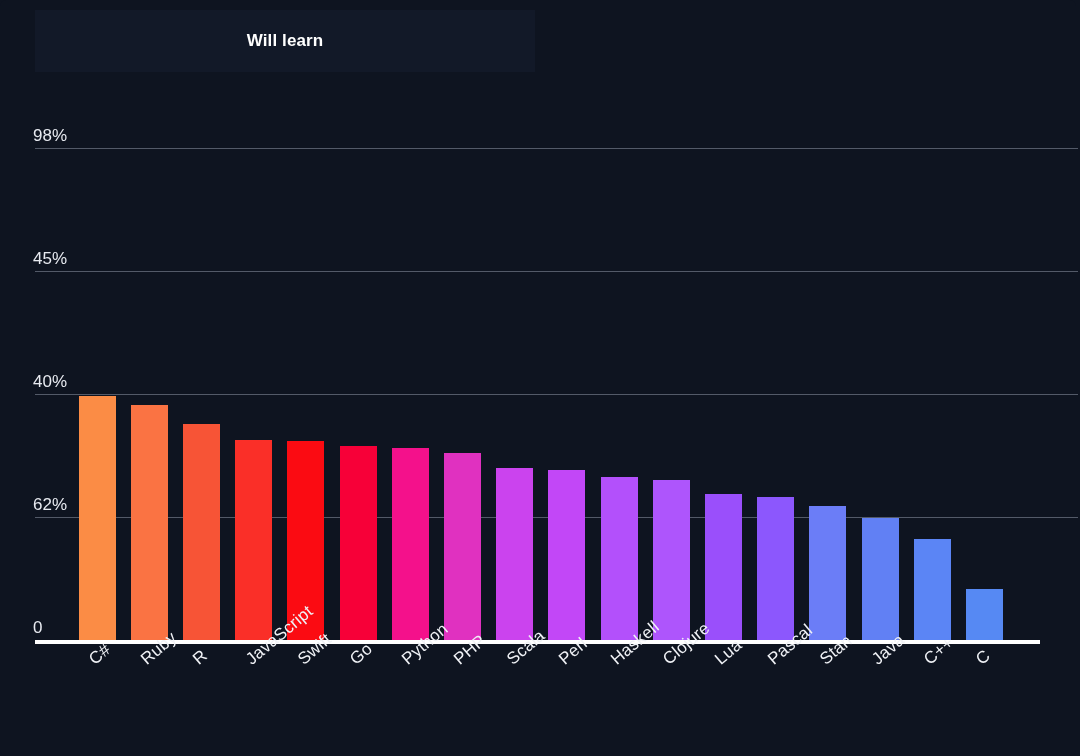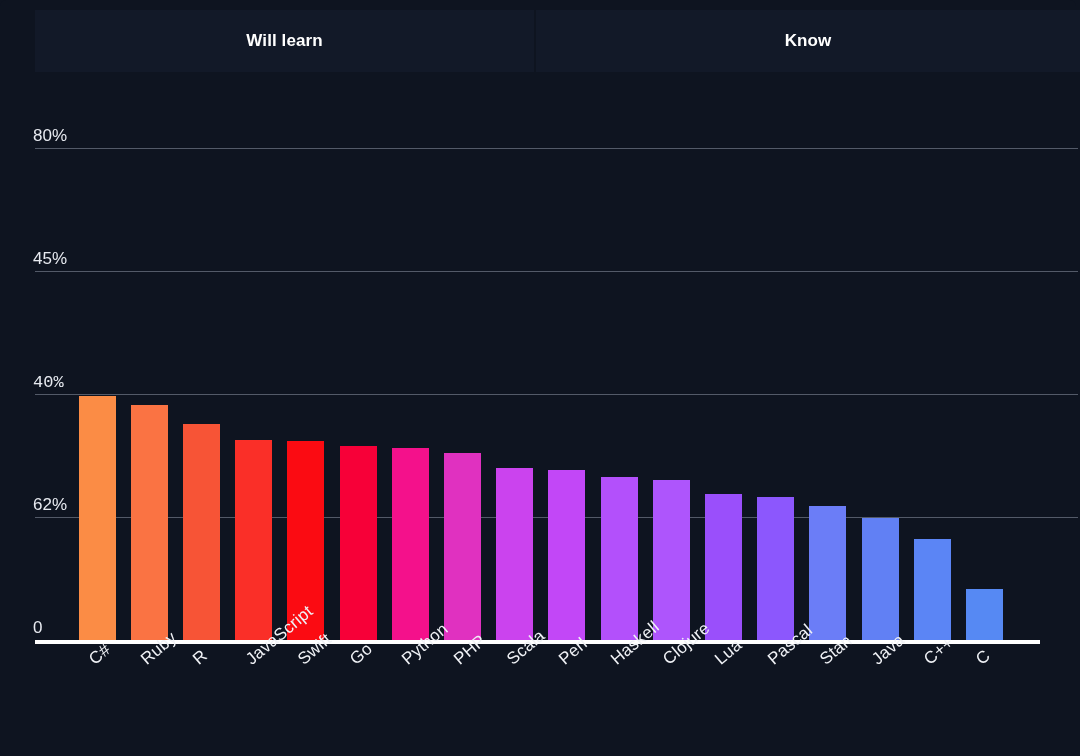--- a/index.html
+++ b/index.html
@@ -120,35 +120,32 @@
 </style>
 </head>
 <body>
 
 <div id="chart-root">
 
   <div class="facet-strip">
     <div class="facet-cell left">
       <span class="facet-label">Will learn</span>
     </div>
-    <div class="facet-cell right">
-      <span class="facet-label">Know</span>
-    </div>
   </div>
 
   <div class="plot" id="plot-layer">
       <div class="gridline" style="top: 517px;"></div>
       <div class="gridline" style="top: 394px;"></div>
       <div class="gridline" style="top: 271px;"></div>
       <div class="gridline" style="top: 148px;"></div>
       <div class="ytick" style="top: 641px;">0</div>
       <div class="ytick" style="top: 518px;">62%</div>
-      <div class="ytick" style="top: 395px; font-family: Liberation Mono, monospace;">40%</div>
+      <div class="ytick" style="top: 395px;">40%</div>
       <div class="ytick" style="top: 272px;">45%</div>
-      <div class="ytick" style="top: 149px;">80%</div>
+      <div class="ytick" style="top: 149px;">98%</div>
       <div class="axis-line" style="top: 640px;"></div>
     </div>
 
   <div class="bars-layer" id="bars-layer">
       <div class="bar" title="C# 39.7%" style="left: 78.5px; width: 37px; height: 244.155px; bottom: 116px; background: rgb(251, 140, 69);"></div>
       <div class="bar" title="Ruby 38.2%" style="left: 130.7px; width: 37px; height: 234.93px; bottom: 116px; background: rgb(250, 115, 67);"></div>
       <div class="bar" title="R 35.1%" style="left: 182.9px; width: 37px; height: 215.865px; bottom: 116px; background: rgb(247, 84, 54);"></div>
       <div class="bar" title="JavaScript 32.6%" style="left: 235.1px; width: 37px; height: 200.49px; bottom: 116px; background: rgb(250, 47, 40);"></div>
       <div class="bar" title="Swift 32.3%" style="left: 287.3px; width: 37px; height: 198.645px; bottom: 116px; background: rgb(251, 11, 18);"></div>
       <div class="bar" title="Go 31.6%" style="left: 339.5px; width: 37px; height: 194.34px; bottom: 116px; background: rgb(247, 0, 56);"></div>

